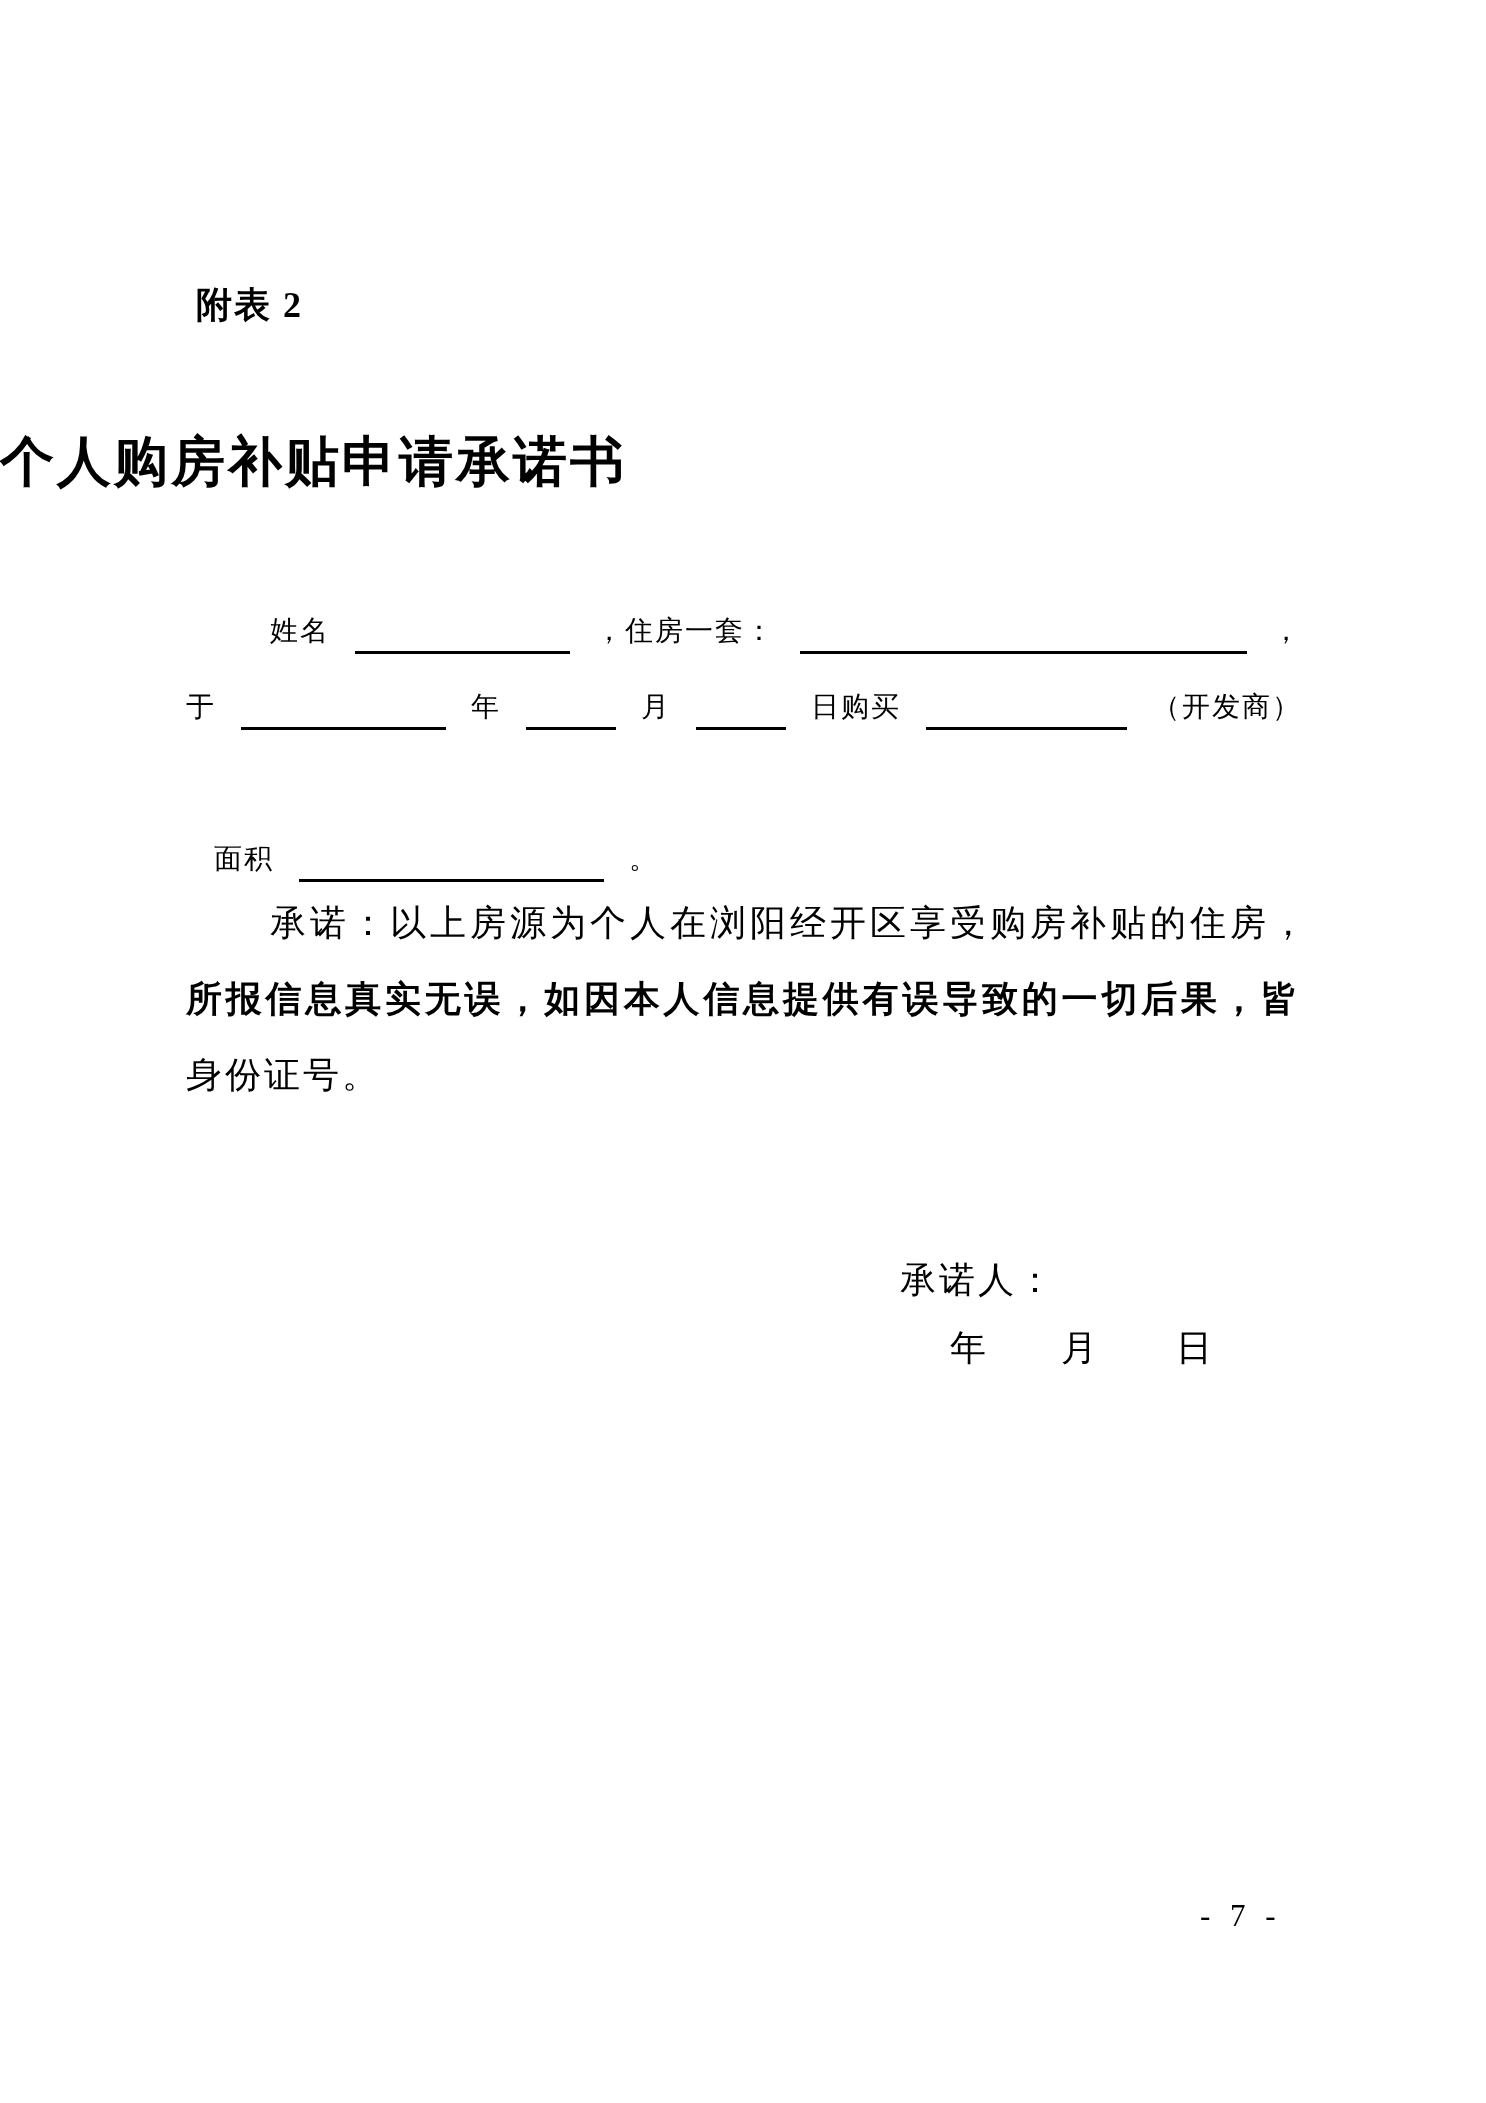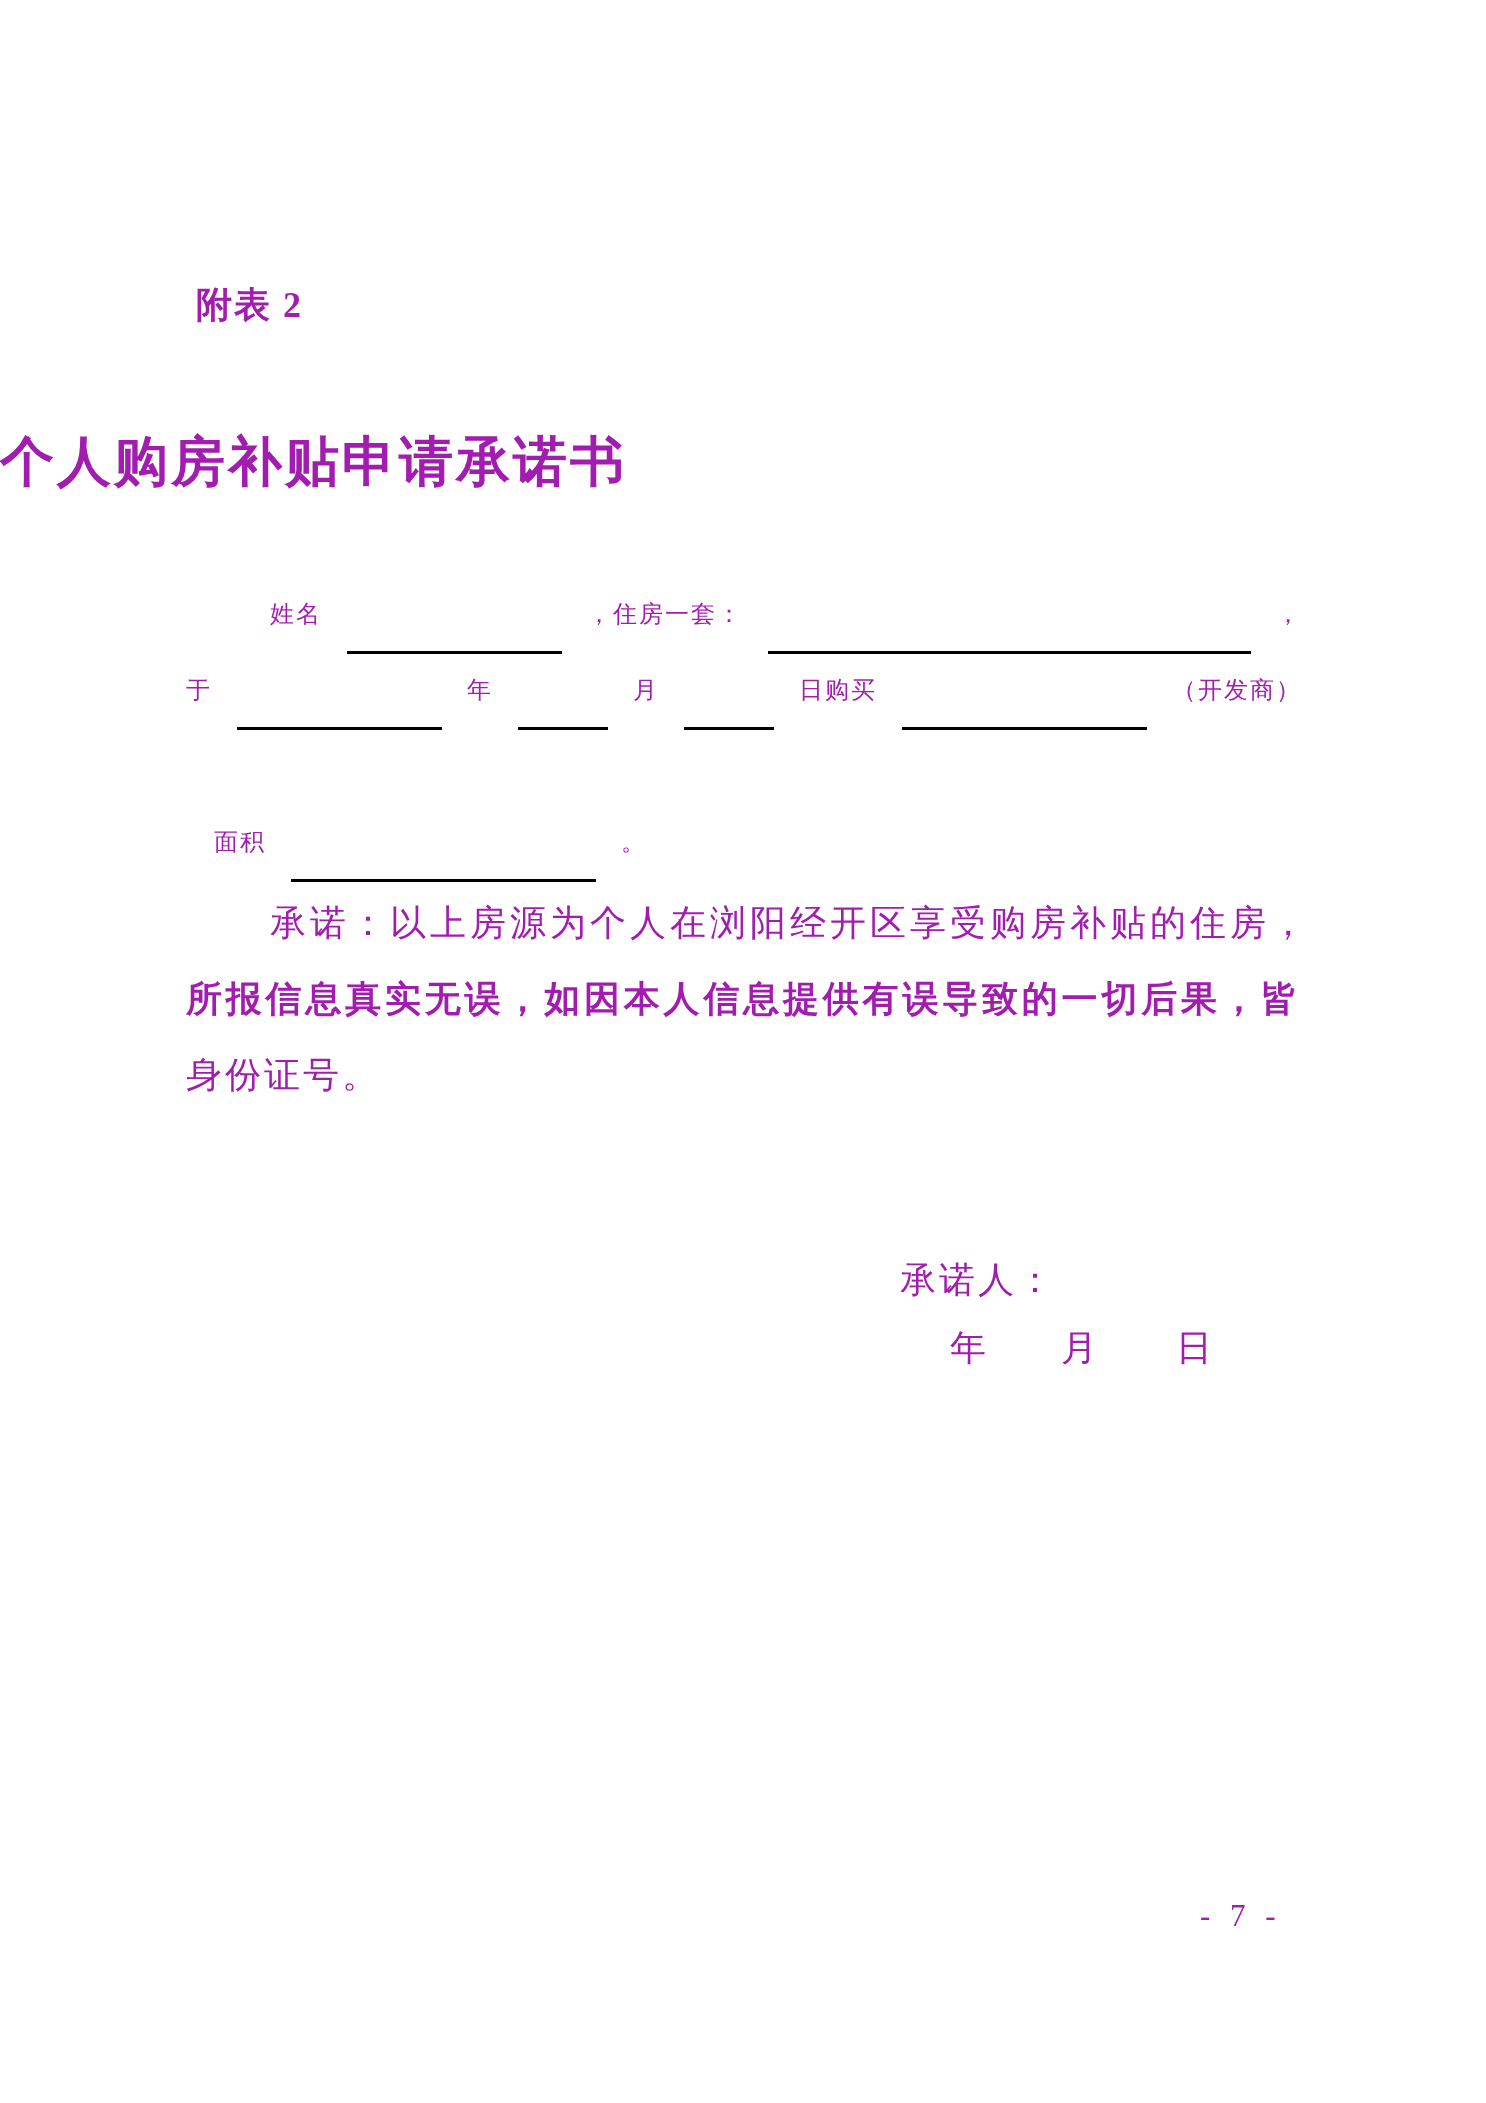--- a/index.html
+++ b/index.html
@@ -2,21 +2,21 @@
 <html><head>
 <meta charset="utf-8">
 <style>
   * { margin: 0; padding: 0; box-sizing: border-box; }
   html, body { background: #ffffff; }
   .page {
     position: relative;
     width: 1486px;
     height: 2103px;
     background: #ffffff;
-    color: #a21caf;
+    color: #000000;
     font-family: "Liberation Serif", "DejaVu Serif", serif;
     overflow: hidden;
   }
   .attachment-label {
     position: absolute;
     left: 196px;
     top: 284px;
     font-size: 36px;
     font-weight: bold;
     letter-spacing: 2px;
@@ -31,24 +31,24 @@
     font-size: 54px;
     font-weight: bold;
     letter-spacing: 3px;
     line-height: 1.2;
   }
   .form-line {
     position: absolute;
     left: 186px;
     width: 1116px;
     height: 52px;
-    font-size: 24px;
+    font-size: 28px;
     letter-spacing: 2px;
     display: flex;
-    align-items: flex-start;
+    align-items: flex-end;
     white-space: nowrap;
     gap: 25px;
   }
   .form-line .txt { flex: 0 0 auto; }
   .blank {
     display: inline-block;
     flex: 0 0 auto;
     height: 44px;
     border-bottom: 3px solid #000;
     align-self: flex-end;

